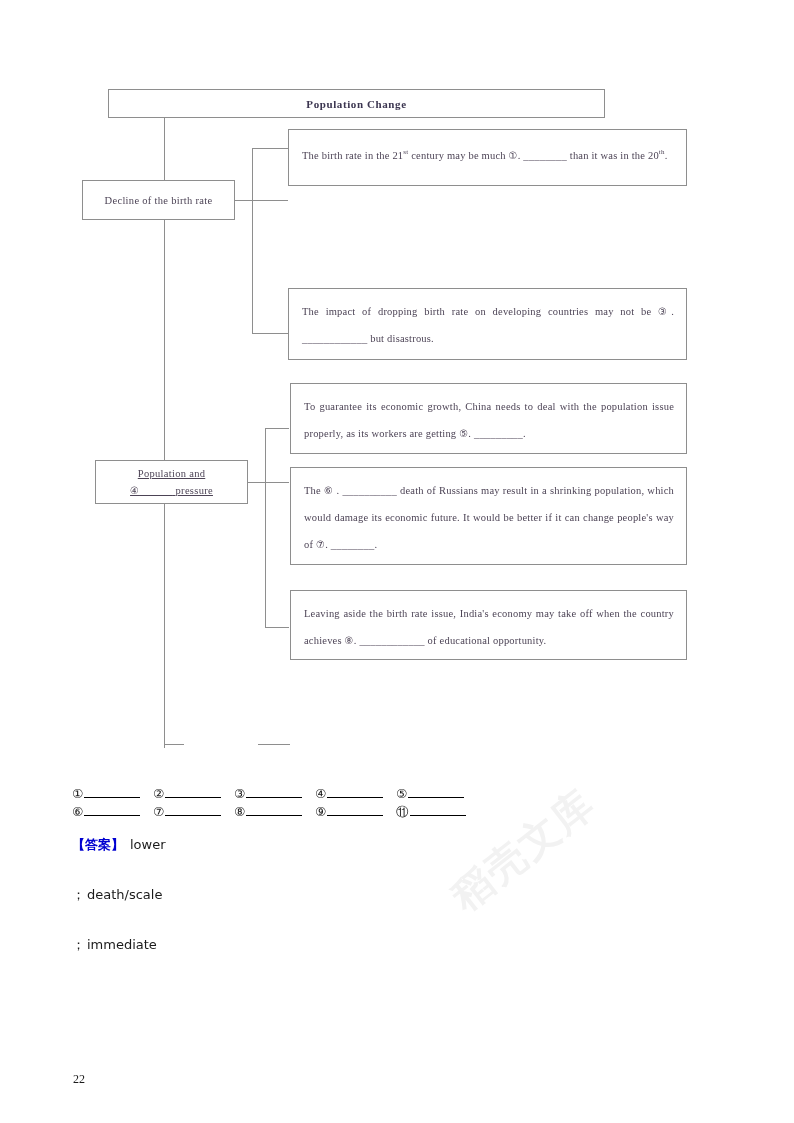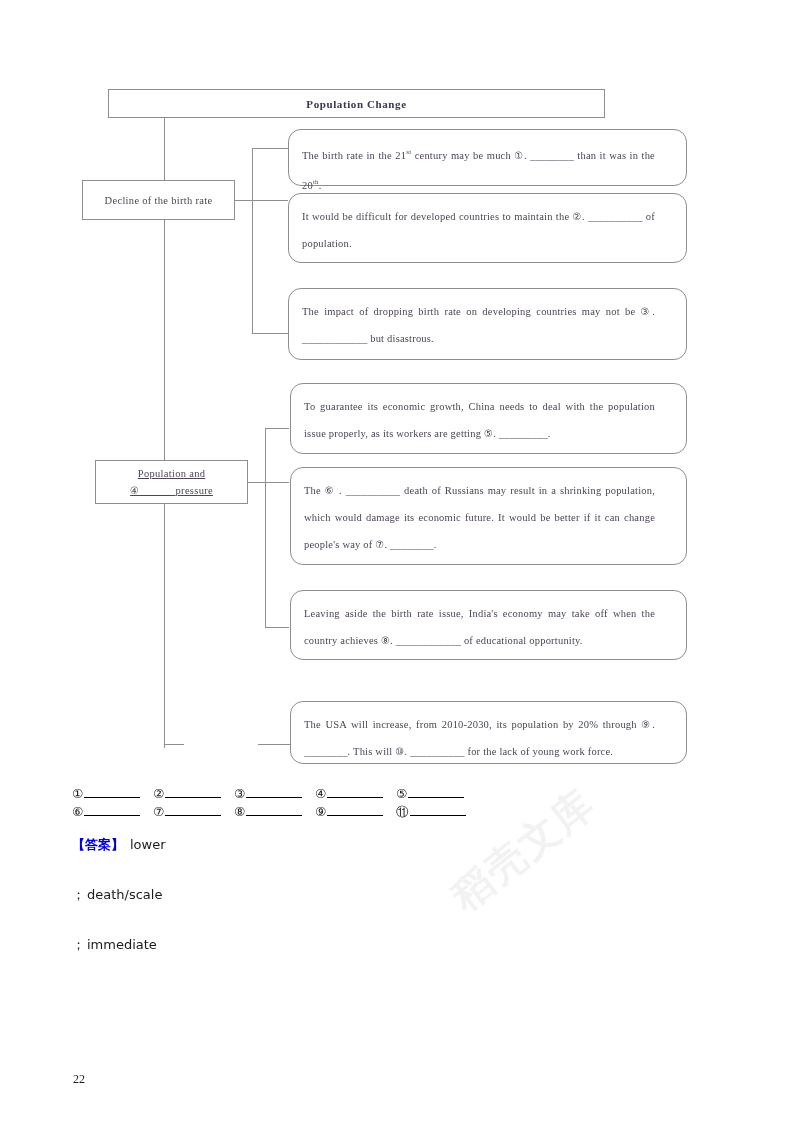--- a/index.html
+++ b/index.html
@@ -69,28 +69,27 @@
     align-items: center;
     justify-content: center;
     text-align: center;
     font-size: 10.5px;
     line-height: 17px;
     color: #4d4456;
     letter-spacing: 0.3px;
   }
   .cat-box .inner { width: 100%; padding: 0 6px; }
   .content-box {
-    padding: 9px 31px 6px 13px;
+    padding: 9px 12px 6px 13px;
     font-size: 10.5px;
     line-height: 27px;
     color: #4d4456;
     text-align: justify;
     text-justify: inter-word;
     letter-spacing: 0.2px;
-    border-radius: 13px;
   }
   sup { font-size: 7px; vertical-align: super; }
   .blank { text-decoration: underline; white-space: pre; }
   .cnum { font-family: "DejaVu Sans", sans-serif; font-size: 10px; }
 
   
   .ln {
     position: absolute;
     background: #8e8e8e;
   }
@@ -201,43 +200,37 @@
         <span>pressure</span>
       </div>
     </div>
   </div>
 
 
   <div class="box content-box" style="left:288px; top:129px; width:399px; height:57px;">
     <span>The birth rate in the 21</span><sup>st</sup><span> century may be much </span><span class="cnum">①</span><span>. ________ than it was in the 20</span><sup>th</sup><span>.</span>
   </div>
 
-  <div class="box content-box" style="left:288px; top:193px; width:399px; height:70px;">
-    <span>It would be difficult for developed countries to maintain the </span><span class="cnum">②</span><span>. __________ of population.</span>
-  </div>
 
   <div class="box content-box" style="left:288px; top:288px; width:399px; height:72px;">
     <span>The impact of dropping birth rate on developing countries may not be </span><span class="cnum">③</span><span>. ____________ but disastrous.</span>
   </div>
 
   <div class="box content-box" style="left:290px; top:383px; width:397px; height:71px;">
     <span>To guarantee its economic growth, China needs to deal with the population issue properly, as its workers are getting </span><span class="cnum">⑤</span><span>. _________.</span>
   </div>
 
   <div class="box content-box" style="left:290px; top:467px; width:397px; height:98px;">
     <span>The </span><span class="cnum">⑥</span><span> . __________ death of Russians may result in a shrinking population, which would damage its economic future. It would be better if it can change people's way of </span><span class="cnum">⑦</span><span>. ________.</span>
   </div>
 
   <div class="box content-box" style="left:290px; top:590px; width:397px; height:70px;">
     <span>Leaving aside the birth rate issue, India's economy may take off when the country achieves </span><span class="cnum">⑧</span><span>. ____________ of educational opportunity.</span>
   </div>
 
-  <div class="box content-box" style="left:290px; top:701px; width:397px; height:63px;">
-    <span>The USA will increase, from 2010-2030, its population by 20% through </span><span class="cnum">⑨</span><span>. ________. This will </span><span class="cnum">⑩</span><span>. __________ for the lack of young work force.</span>
-  </div>
 
 </div>
 
 <div id="blanks">
   <div class="blank-row">
     <span class="blank-item">
         <span class="num">①</span>
         <span class="rule"></span>
       </span>
     <span class="blank-item">

